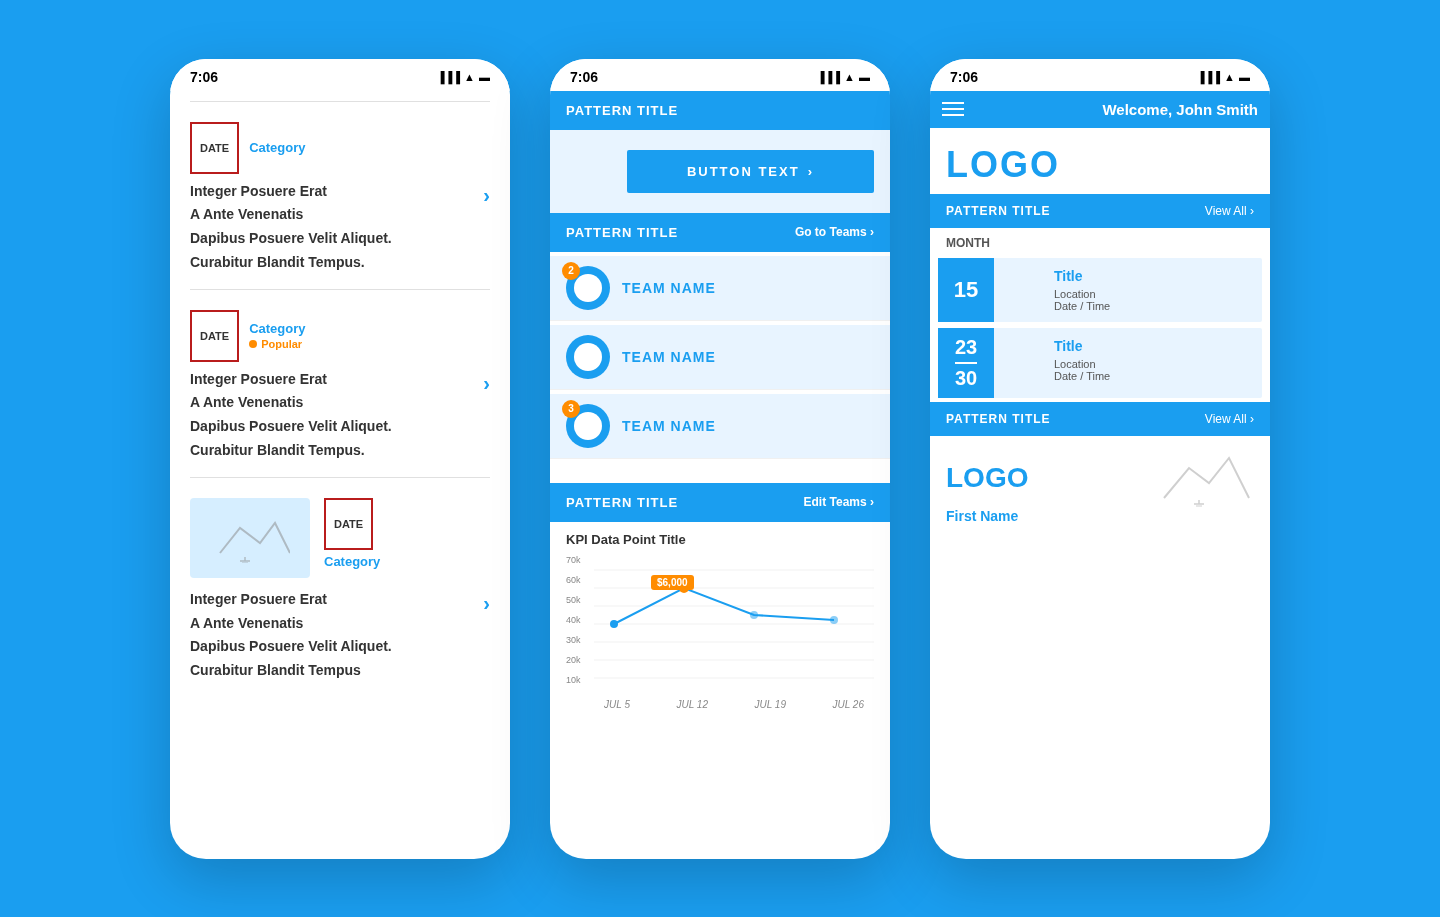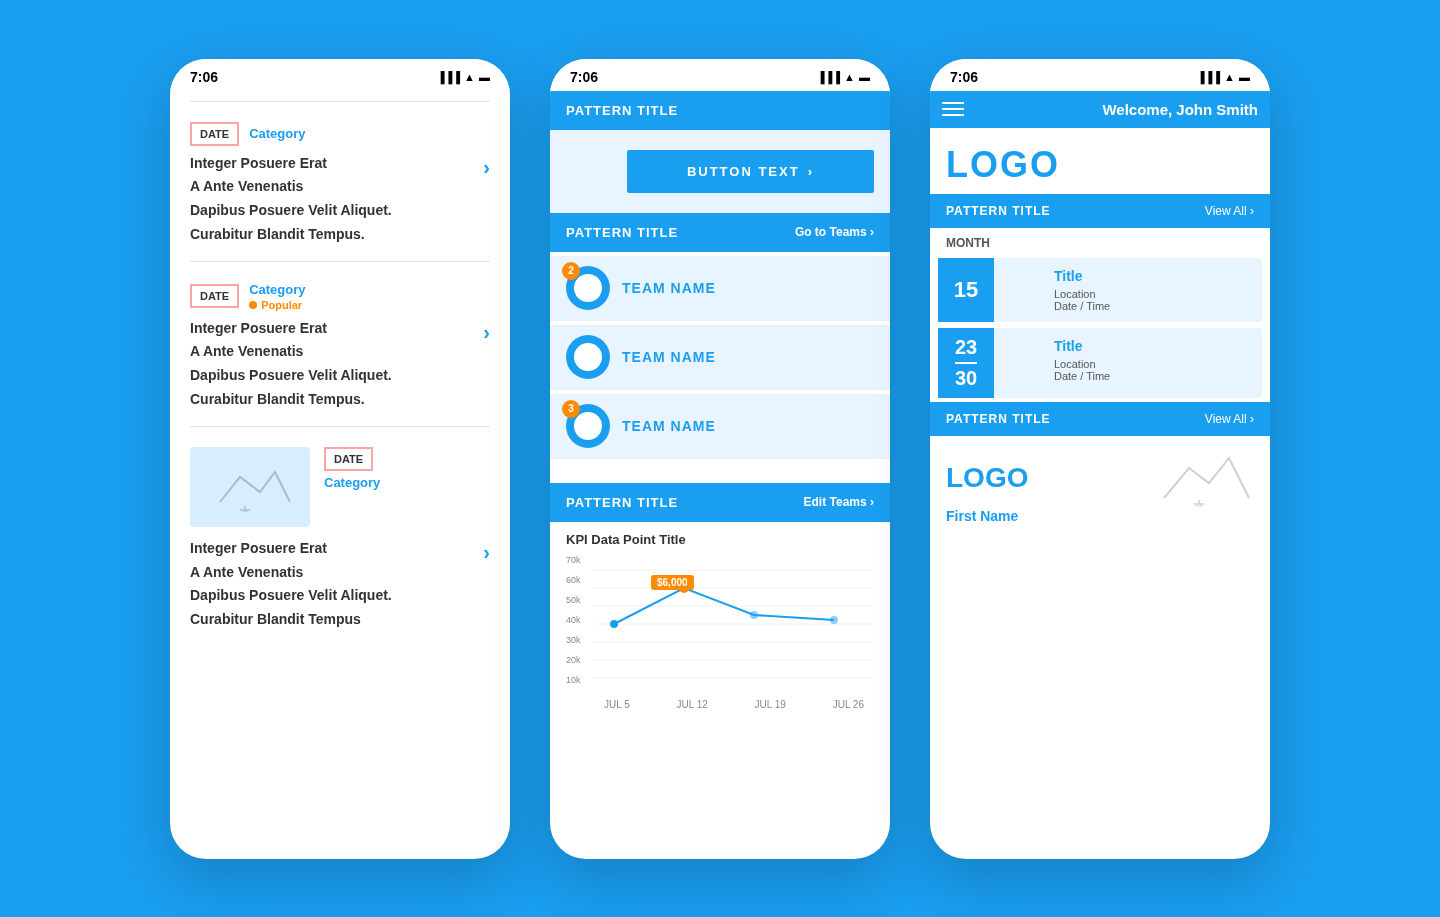--- a/index.html
+++ b/index.html
@@ -49,23 +49,23 @@
       padding: 16px 20px;
       color: white;
       font-size: 15px;
       line-height: 1.5;
       text-align: left;
     }
     .list-section { padding: 0 20px; }
     .list-divider { border: none; border-top: 1px solid #e0e0e0; margin: 10px 0; }
     .list-item-header { display: flex; align-items: center; gap: 10px; padding: 10px 0 6px; }
     .date-badge {
-      border: 2px solid #fca5a5;
+      border: 2px solid #b91c1c;
       color: #333;
-      padding: 4px 8px;
+      padding: 18px 8px;
       font-size: 11px;
       font-weight: 700;
       text-transform: uppercase;
     }
     .category-label { color: #1a9ef0; font-size: 13px; font-weight: 600; }
     .popular-badge {
       display: flex;
       align-items: center;
       gap: 4px;
       font-size: 11px;
@@ -441,21 +441,21 @@
 
             <polyline points="20,64 90,28 160,55 240,60" fill="none" stroke="#1a9ef0" stroke-width="2"></polyline>
 
             <circle cx="20" cy="64" r="4" fill="#1a9ef0"></circle>
             <circle cx="90" cy="28" r="5" fill="#ff8c00"></circle>
             <circle cx="160" cy="55" r="4" fill="#1a9ef0" fill-opacity="0.5"></circle>
             <circle cx="240" cy="60" r="4" fill="#1a9ef0" fill-opacity="0.5"></circle>
           </svg>
           
           <div class="tooltip-box">$6,000</div>
-          <div class="chart-labels" style="margin-left: 28px;">
+          <div class="chart-labels" style="margin-left: 28px; font-style: italic;">
             <span>JUL 5</span>
             <span>JUL 12</span>
             <span>JUL 19</span>
             <span>JUL 26</span>
           </div>
         </div>
       </div>
     </div>
   </div>
 

